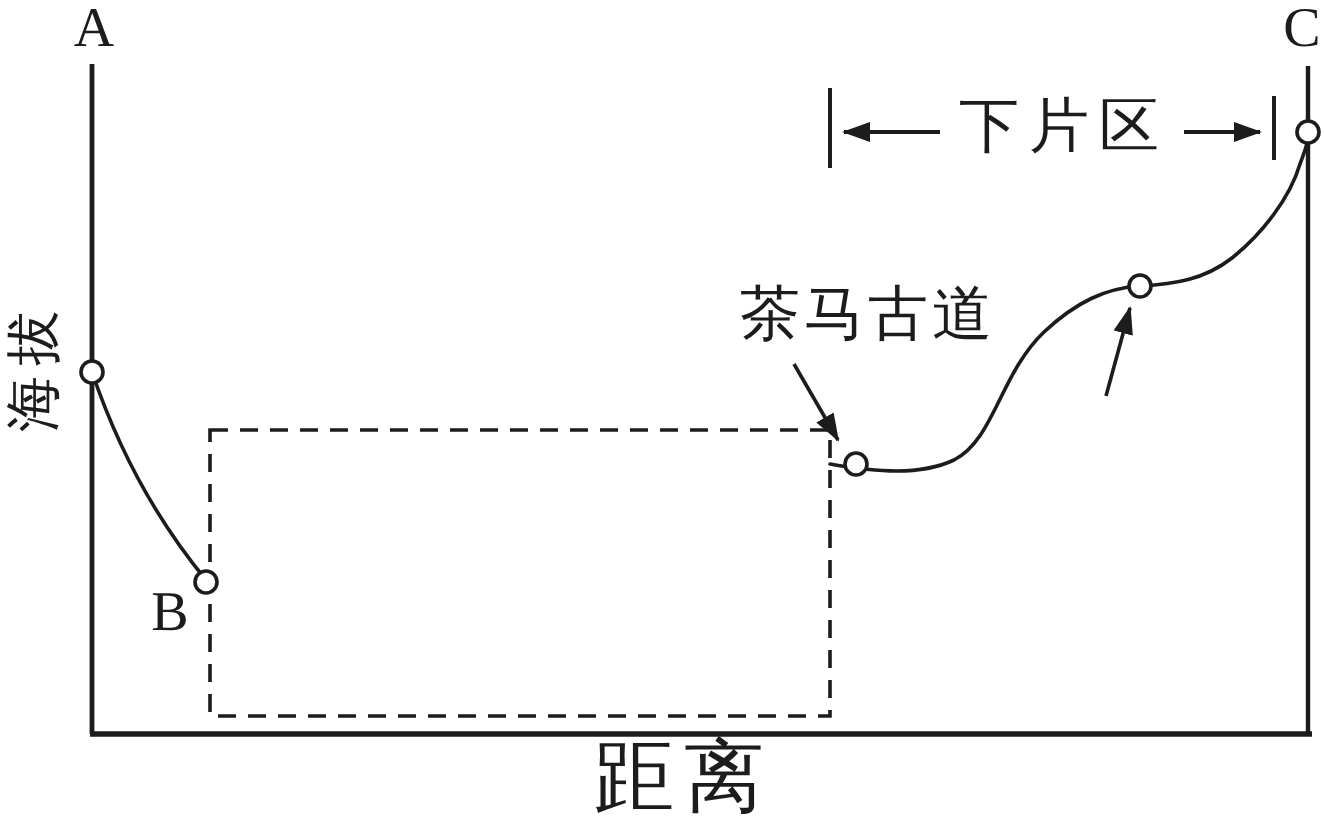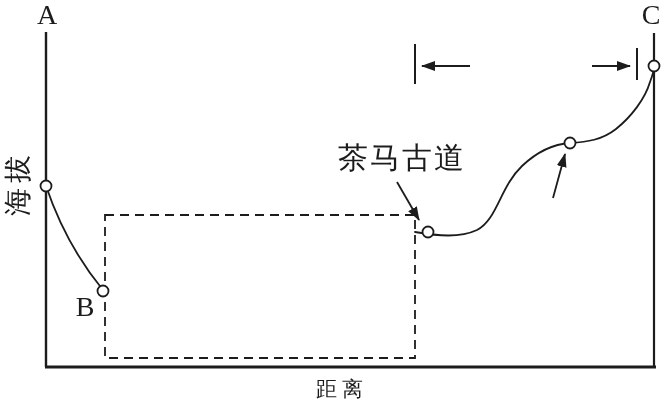--- a/index.html
+++ b/index.html
@@ -20,23 +20,23 @@
     line-height:1;
     user-select:none;
   }
   .lbl.endpoint{font-size:28px;}
   .lbl.cn{font-size:30px;}
   .lbl.haiba{
     font-size:28px;
     transform:translate(-50%,-50%) rotate(-90deg);
     letter-spacing:5px;
   }
-  .lbl.juli{font-size:21px;letter-spacing:5px;text-align:center;}
+  .lbl.juli{font-size:40px;letter-spacing:5px;text-align:center;}
   .lbl.zone{font-size:30px;letter-spacing:5px;}
-  .lbl.road{letter-spacing:2px;}
+  .lbl.road{letter-spacing:2px;margin-left:32px;}
 </style>
 </head>
 <body>
 
 <div class="stage">
 
   <svg width="662" height="410" viewBox="0 0 662 410">
     <defs>
       <marker id="ah" markerUnits="userSpaceOnUse" markerWidth="15" markerHeight="11" refX="13" refY="5" orient="auto">
         <path d="M0,0 L14,5 L0,10 Z" fill="#1c1c1c"></path>
@@ -80,13 +80,14 @@
   </svg>
 
   <div class="lbl endpoint" style="left:47px;top:15px;">A</div>
   <div class="lbl endpoint" style="left:651px;top:15px;">C</div>
   <div class="lbl endpoint" style="left:85px;top:307px;">B</div>
 
   <div class="lbl haiba" style="left:18px;top:183px;">海拔</div>
   <div class="lbl juli" style="left:342px;top:389px;">距离</div>
 
   <div class="lbl cn road" style="left:402px;top:158px;">茶马古道</div>
+  <div class="lbl zone" style="left:532px;top:64px;">下片区</div>
 </div>
 
 </body></html>

